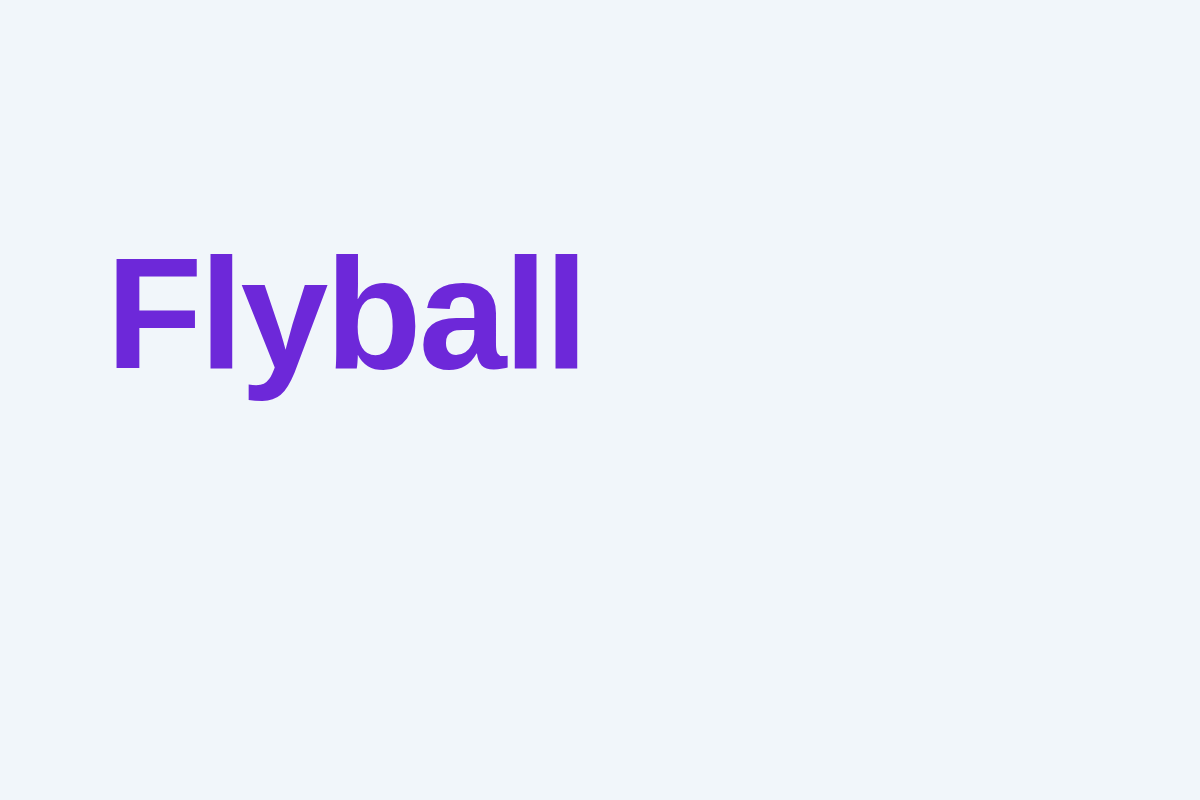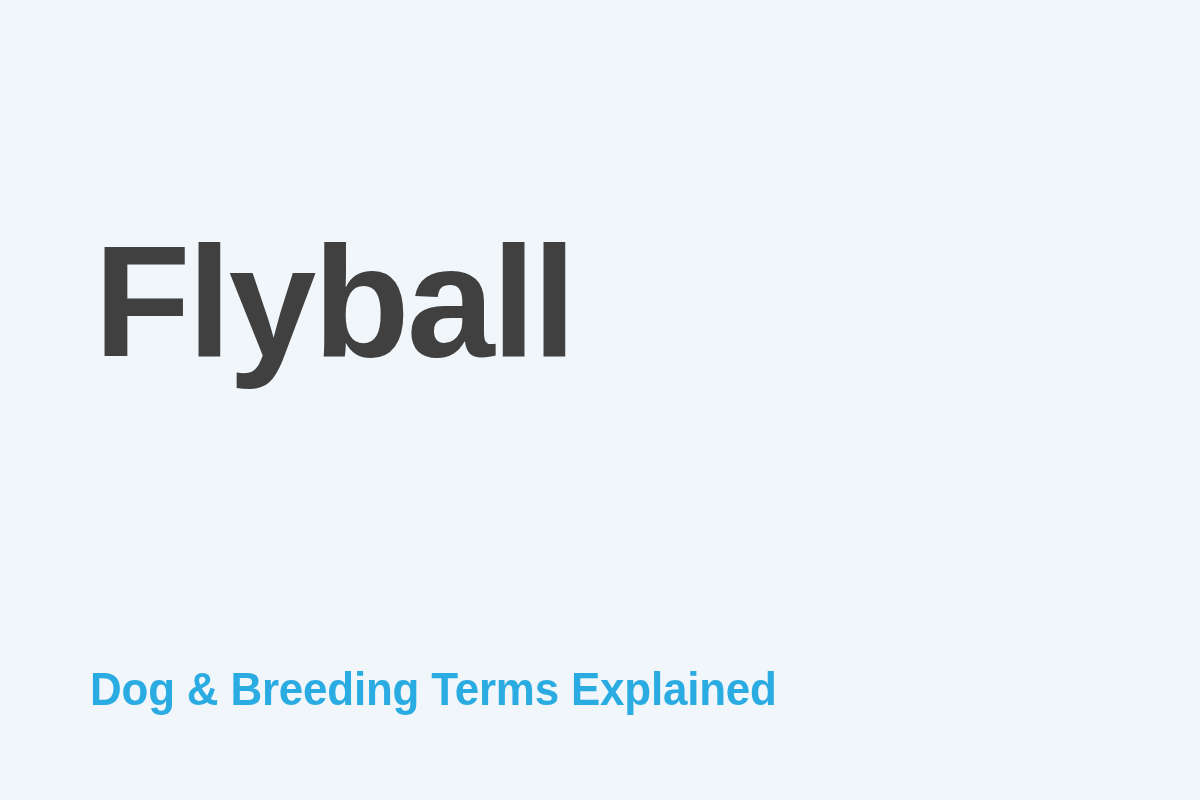--- a/index.html
+++ b/index.html
@@ -27,28 +27,28 @@
 
   
   .title-block {
     position: absolute;
     left: 90px;
     top: 218px;
     width: 1020px;
   }
 
   .term-title {
-    margin: 4px;
+    margin: 16px;
     padding: 0;
     font-family: "Liberation Sans", "DejaVu Sans", sans-serif;
     font-weight: 700;
     font-size: 158px;
     line-height: 1.0;
     letter-spacing: -3.0px;
-    color: #404040;
+    color: #6d28d9;
     white-space: nowrap;
   }
 
   
   .subtitle-block {
     position: absolute;
     left: 90px;
     top: 666px;
     width: 1020px;
   }
@@ -69,17 +69,14 @@
 </style>
 </head>
 <body>
 
 <div class="card">
 
   <div class="title-block">
     <h1 class="term-title">Flyball</h1>
   </div>
 
-  <div class="subtitle-block">
-    <p class="subtitle">Dog &amp; Breeding Terms Explained</p>
-  </div>
 
 </div>
 
 </body></html>

